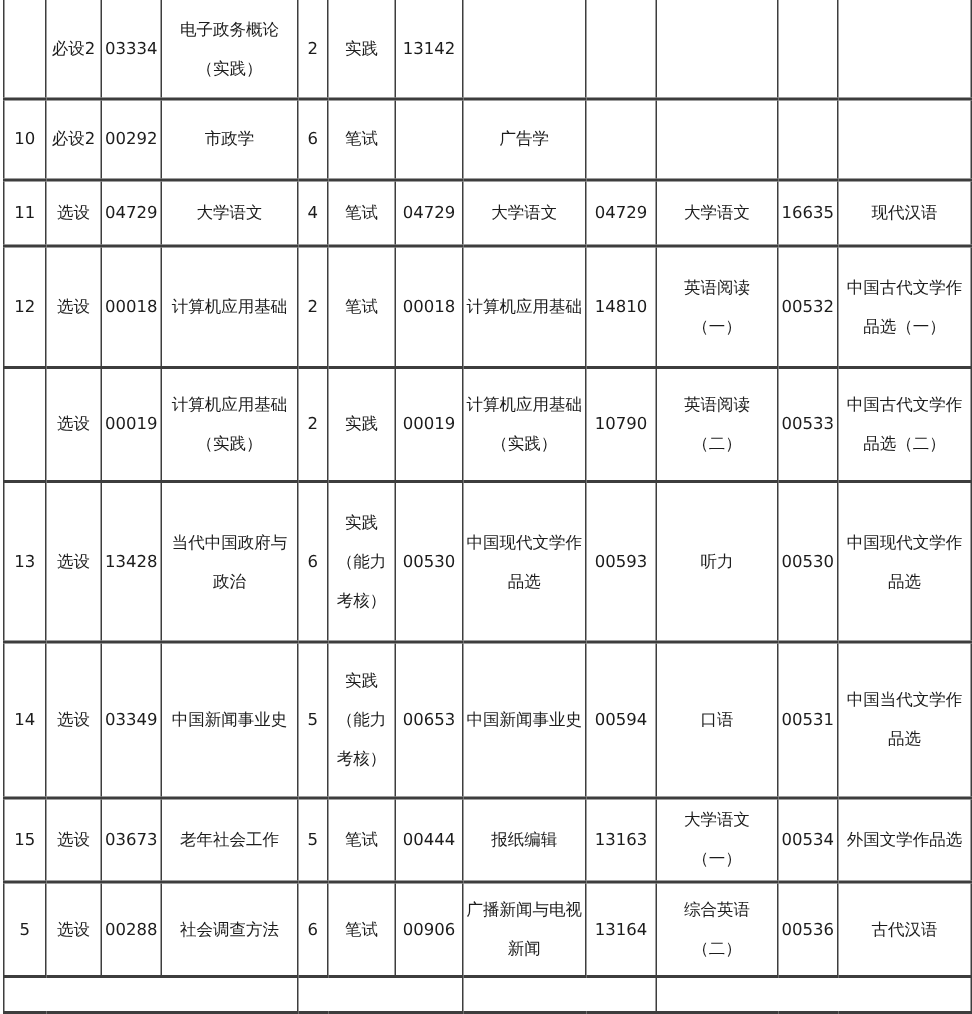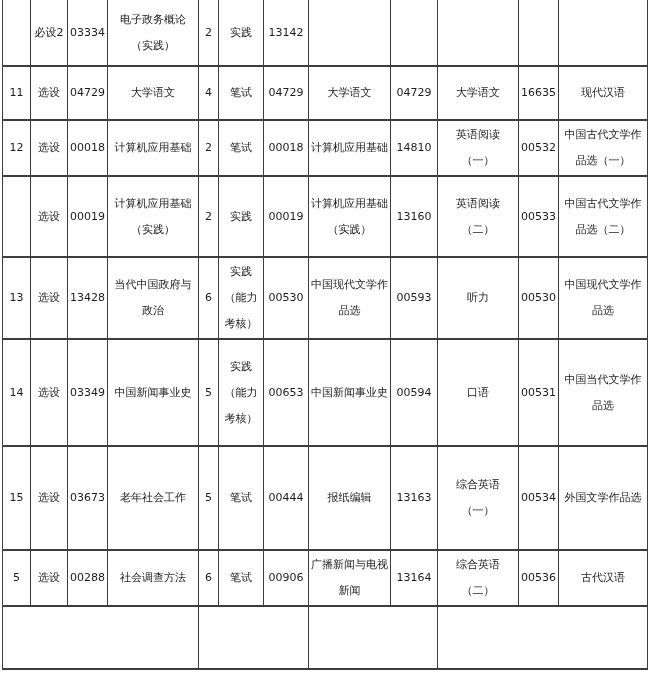--- a/index.html
+++ b/index.html
@@ -32,21 +32,21 @@
     line-height: 26px;
     color: #1c1c1c;
     word-break: break-all;
     overflow: hidden;
   }
   
   table.course-table tr:first-child td { border-top: none; }
   
   table.course-table tr:nth-child(1)  { height: 66px; }
   table.course-table tr:nth-child(2)  { height: 54px; }
-  table.course-table tr:nth-child(3)  { height: 56px; }
+  table.course-table tr:nth-child(3)  { height: 44px; }
   table.course-table tr:nth-child(4)  { height: 81px; }
   table.course-table tr:nth-child(5)  { height: 76px; }
   table.course-table tr:nth-child(6)  { height: 107px; }
   table.course-table tr:nth-child(7)  { height: 104px; }
   table.course-table tr:nth-child(8)  { height: 53px; }
   table.course-table tr:nth-child(9)  { height: 63px; }
   table.course-table tr:nth-child(10) { height: 24px; }
   
   col.c1  { width: 28px; }
   col.c2  { width: 37px; }
@@ -89,20 +89,34 @@
           <td>2</td>
           <td>实践</td>
           <td>13142</td>
           <td></td>
           <td></td>
           <td></td>
           <td></td>
           <td></td>
         </tr>
         <tr>
+          <td>10</td>
+          <td>必设2</td>
+          <td>00292</td>
+          <td>市政学</td>
+          <td>6</td>
+          <td>笔试</td>
+          <td></td>
+          <td>广告学</td>
+          <td></td>
+          <td></td>
+          <td></td>
+          <td></td>
+        </tr>
+        <tr>
           <td>11</td>
           <td>选设</td>
           <td>04729</td>
           <td>大学语文</td>
           <td>4</td>
           <td>笔试</td>
           <td>04729</td>
           <td>大学语文</td>
           <td>04729</td>
           <td>大学语文</td>
@@ -125,21 +139,21 @@
         </tr>
         <tr>
           <td></td>
           <td>选设</td>
           <td>00019</td>
           <td>计算机应用基础（实践）</td>
           <td>2</td>
           <td>实践</td>
           <td>00019</td>
           <td>计算机应用基础（实践）</td>
-          <td>13160</td>
+          <td>10790</td>
           <td>英语阅读（二）</td>
           <td>00533</td>
           <td>中国古代文学作品选（二）</td>
         </tr>
         <tr>
           <td>13</td>
           <td>选设</td>
           <td>13428</td>
           <td>当代中国政府与政治</td>
           <td>6</td>
@@ -168,21 +182,21 @@
         <tr>
           <td>15</td>
           <td>选设</td>
           <td>03673</td>
           <td>老年社会工作</td>
           <td>5</td>
           <td>笔试</td>
           <td>00444</td>
           <td>报纸编辑</td>
           <td>13163</td>
-          <td>综合英语（一）</td>
+          <td>大学语文（一）</td>
           <td>00534</td>
           <td>外国文学作品选</td>
         </tr>
         <tr>
           <td>5</td>
           <td>选设</td>
           <td>00288</td>
           <td>社会调查方法</td>
           <td>6</td>
           <td>笔试</td>

